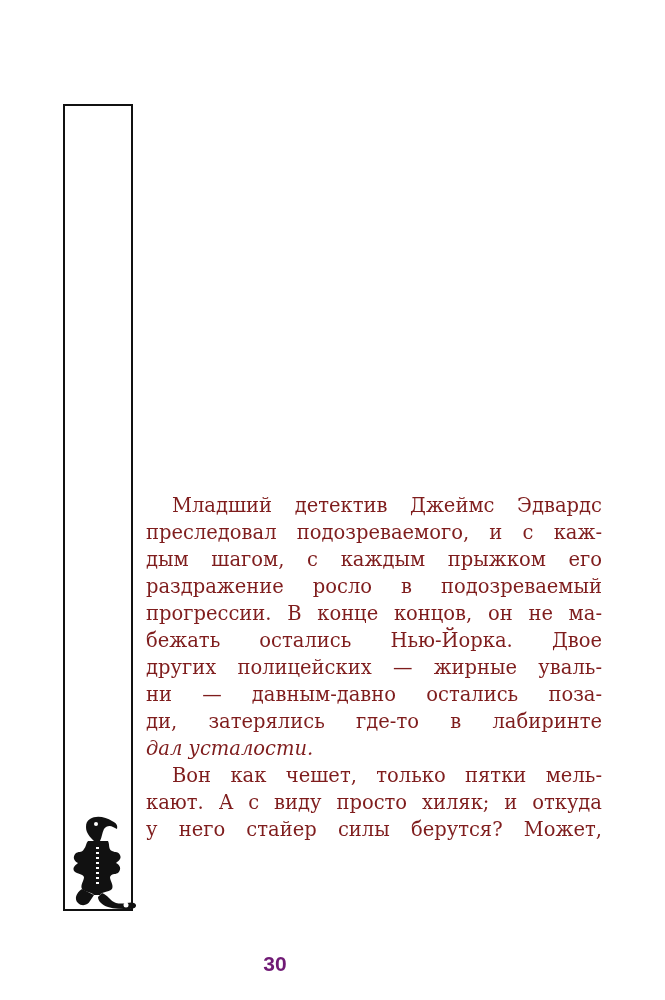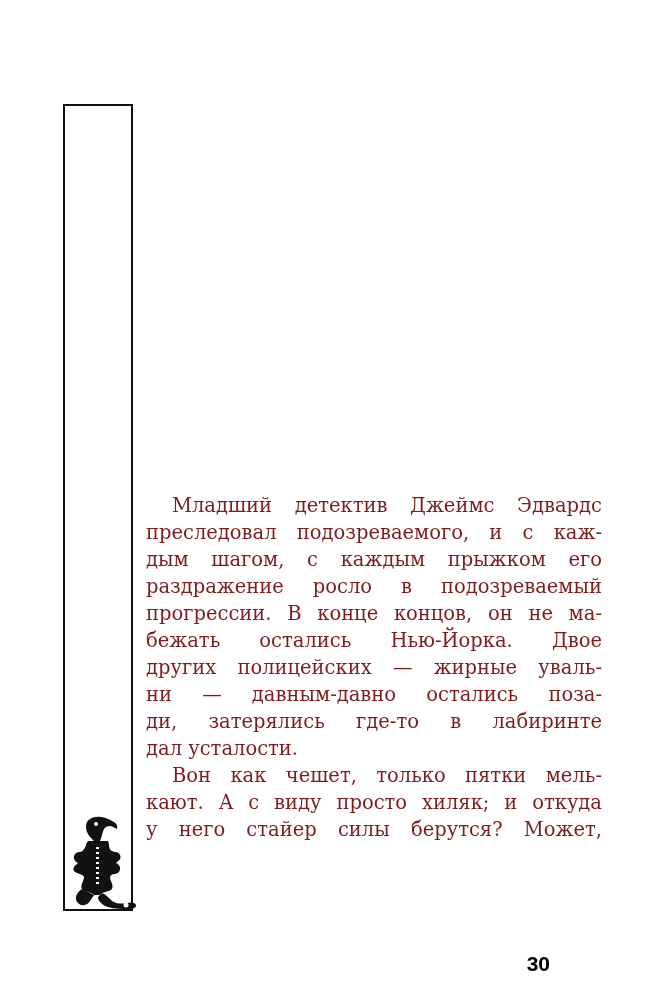--- a/index.html
+++ b/index.html
@@ -42,34 +42,35 @@
     }
     .line {
       display: block;
       white-space: nowrap;
       text-align: justify;
       text-align-last: justify;
       height: 27px;
     }
     .line.last {
       text-align-last: left;
+      font-style: italic;
     }
     .line.indent {
       padding-left: 26px;
     }
     .page-number {
       position: absolute;
       left: 0;
       width: 550px;
       top: 952px;
-      text-align: right;
+      text-align: center;
       font-family: "Liberation Sans", "DejaVu Sans", sans-serif;
       font-weight: bold;
       font-size: 21px;
-      color: #000000;
+      color: #701a75;
     }
   </style>
 </head>
 <body>
 
 <div class="side-box"></div>
 
 <svg class="mascot" viewBox="0 0 72 96" xmlns="http://www.w3.org/2000/svg">
 
   <path d="M22 4 C28 0, 38 2, 44 6 C48 8, 50 10, 49 14 L45 12 C42 10, 38 11, 36 14 C34 18, 34 22, 32 26 L26 26 C22 22, 18 18, 18 12 C18 8, 19 6, 22 4 Z" fill="#111"></path>

